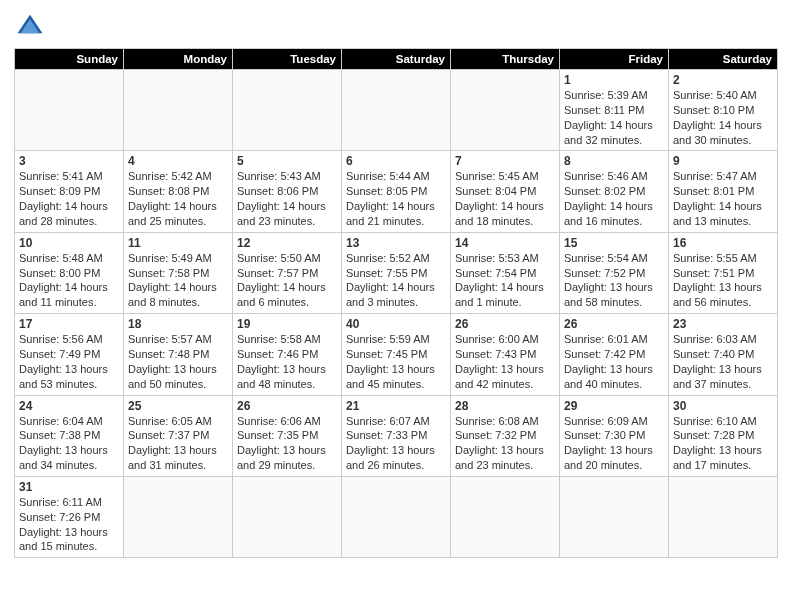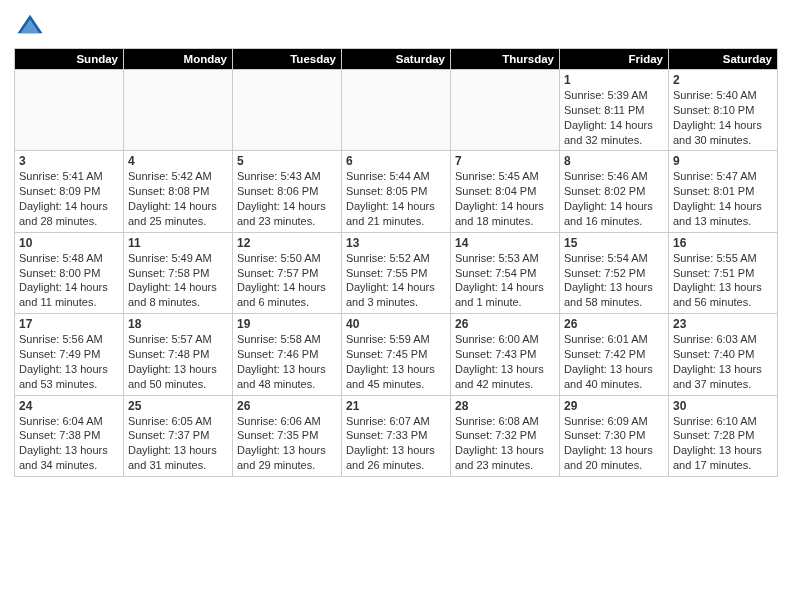--- a/index.html
+++ b/index.html
@@ -259,15 +259,27 @@
           </td>
           <td>
             <span class="day-num">29</span>
             <div class="cell-content">Sunrise: 6:09 AM<br>Sunset: 7:30 PM<br>Daylight: 13 hours and 20 minutes.</div>
           </td>
           <td>
             <span class="day-num">30</span>
             <div class="cell-content">Sunrise: 6:10 AM<br>Sunset: 7:28 PM<br>Daylight: 13 hours and 17 minutes.</div>
           </td>
         </tr>
+        <tr class="last-row">
+          <td>
+            <span class="day-num">31</span>
+            <div class="cell-content">Sunrise: 6:11 AM<br>Sunset: 7:26 PM<br>Daylight: 13 hours and 15 minutes.</div>
+          </td>
+          <td class="empty-cell"></td>
+          <td class="empty-cell"></td>
+          <td class="empty-cell"></td>
+          <td class="empty-cell"></td>
+          <td class="empty-cell"></td>
+          <td class="empty-cell"></td>
+        </tr>
       </tbody>
   </table>
 </div>
 
 </body></html>

